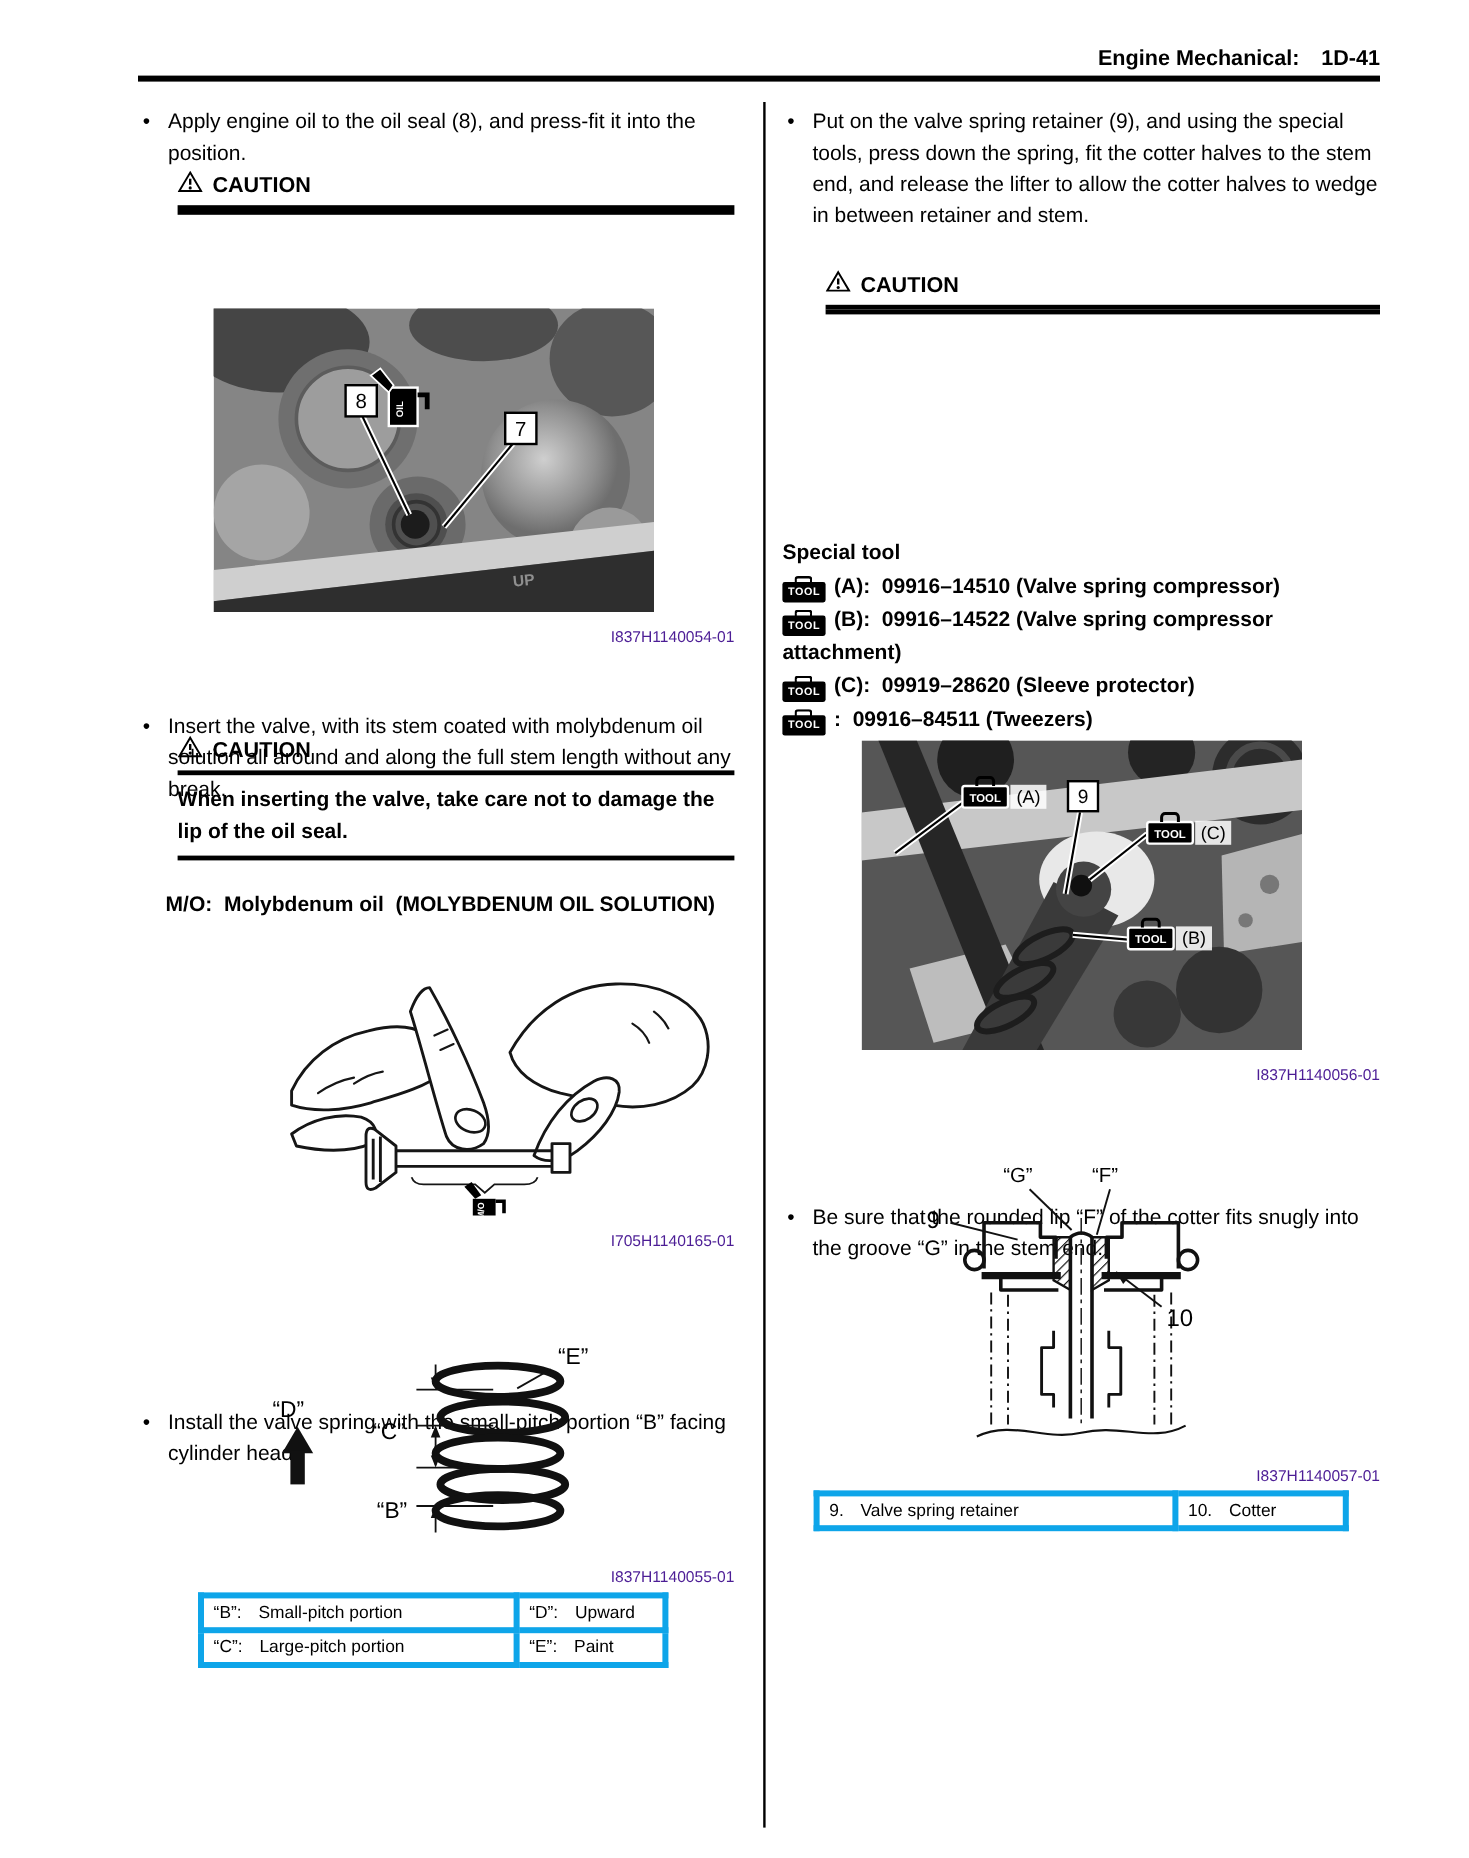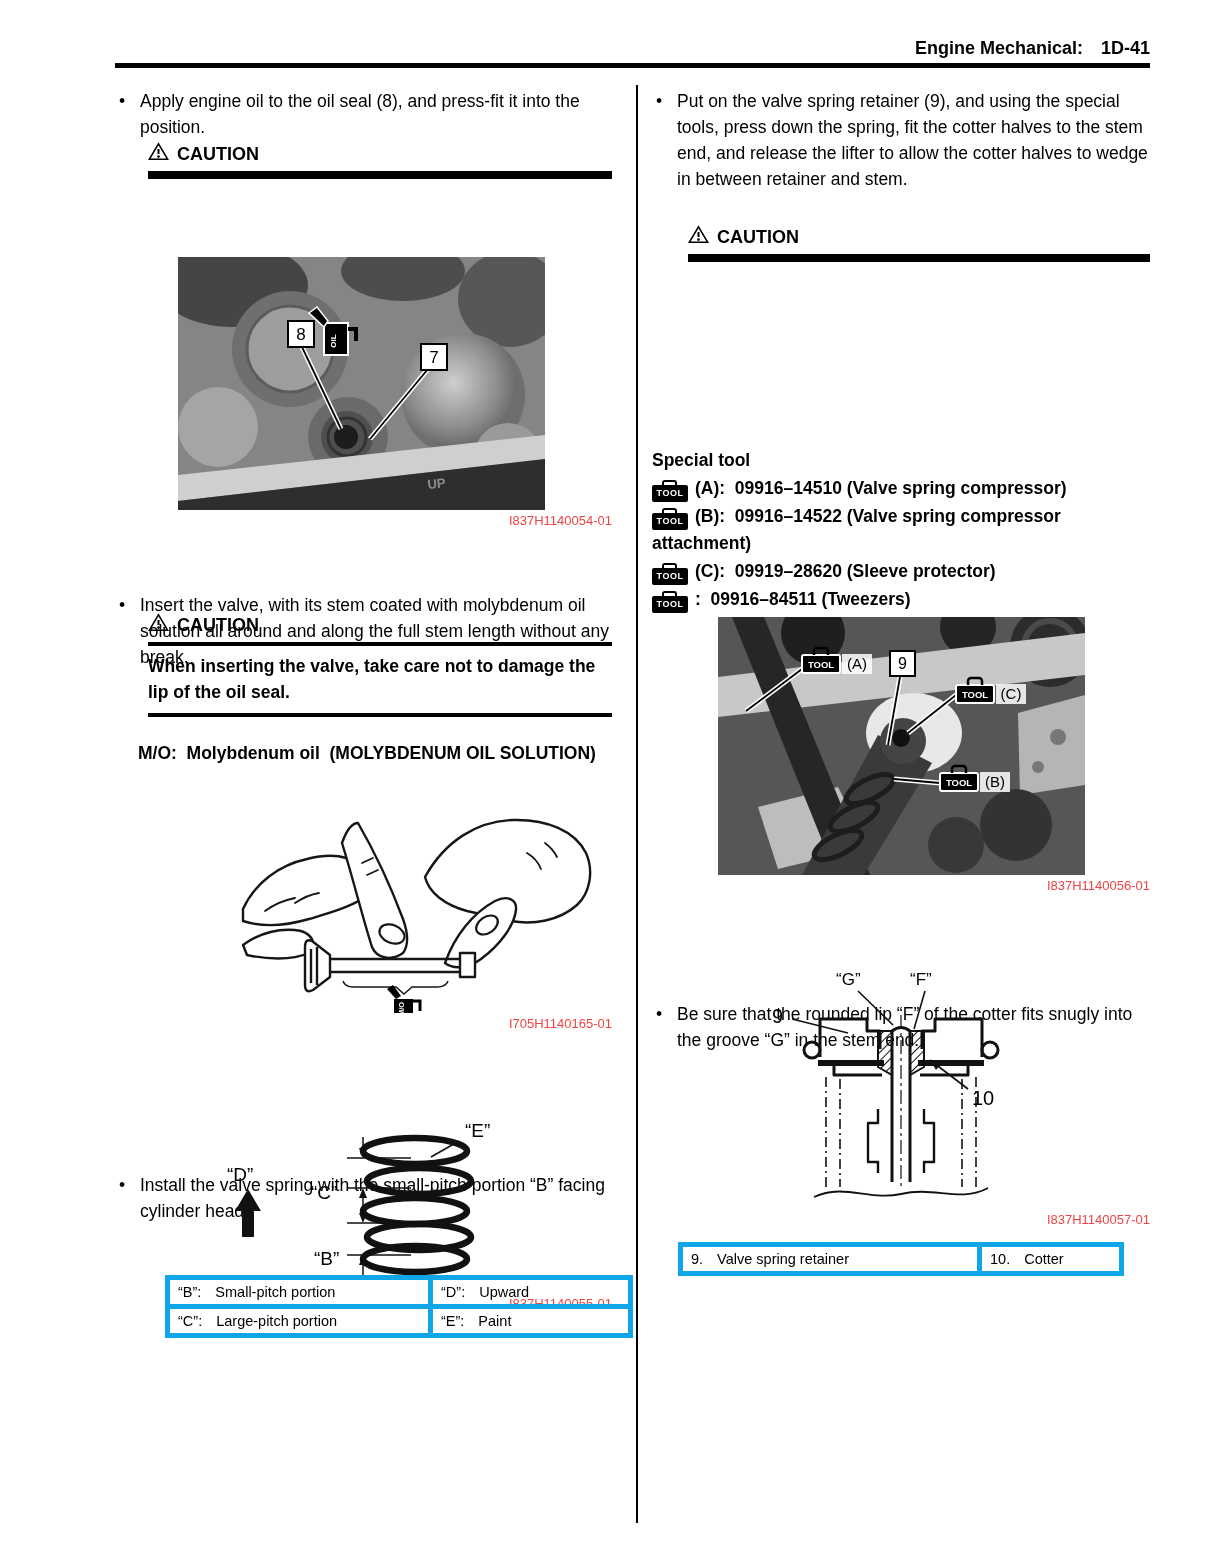--- a/index.html
+++ b/index.html
@@ -25,21 +25,21 @@
   .c-item{position:relative;padding-left:30px;font-weight:bold;font-size:17.5px;line-height:26px;margin:3px 0;}
   .c-item::before{content:"•";position:absolute;left:8px;}
   .bold-head{font-weight:bold;font-size:17.5px;line-height:26px;margin-left:23px;}
   .tools{font-weight:bold;font-size:17.5px;line-height:27px;}
   .tool-line{margin:1px 0;}
   .toolbox{display:inline-block;position:relative;width:36px;height:17px;background:#000;border-radius:2px;
            color:#fff;font-size:9px;font-weight:bold;text-align:center;line-height:17px;
            vertical-align:-2px;margin-right:7px;letter-spacing:.5px;}
   .toolbox::before{content:"";position:absolute;top:-5px;left:10px;width:15px;height:6px;box-sizing:border-box;
            border:2px solid #000;border-bottom:none;border-radius:3px 3px 0 0;}
-  .figcap{font-size:13px;text-align:right;margin-top:3px;color:#ef4444;}
+  .figcap{font-size:13px;text-align:right;margin-top:13px;color:#4c1d95;}
   table.legend{border-collapse:collapse;border:2px solid #000;table-layout:fixed;}
   table.legend td{border:5px solid #0ea5e9;font-size:14.5px;padding:1px 8px;height:22px;vertical-align:middle;}
   .k{display:inline-block;margin-right:14px;}
   svg text{font-family:"Liberation Sans",sans-serif;}
 </style>
 </head>
 <body>
 
 <div class="page">
 
@@ -211,21 +211,21 @@
 
         <line x1="344" y1="26" x2="316" y2="42" stroke="#111" stroke-width="1.5"></line>
         <text x="350" y="22" font-size="19" data-bind="left.fig3.label_e">“E”</text>
         <text x="112" y="66" font-size="19" data-bind="left.fig3.label_d">“D”</text>
         <text x="196" y="84" font-size="19" data-bind="left.fig3.label_c">“C”</text>
         <text x="199" y="150" font-size="19" data-bind="left.fig3.label_b">“B”</text>
       </svg>
       <div class="figcap" data-bind="left.fig3.caption">I837H1140055-01</div>
     </div>
 
-    <table class="legend" style="position:absolute;left:50px;top:1190px;width:468px">
+    <table class="legend" style="position:absolute;left:50px;top:1242px;width:392px">
       <tbody>
           <tr>
         <td style="width:242px"><span class="k" data-bind="left.legend.rows.0.0.k">“B”:</span><span data-bind="left.legend.rows.0.0.v">Small-pitch portion</span></td>
         <td><span class="k" data-bind="left.legend.rows.0.1.k">“D”:</span><span data-bind="left.legend.rows.0.1.v">Upward</span></td>
       </tr>
       <tr>
         <td><span class="k" data-bind="left.legend.rows.1.0.k">“C”:</span><span data-bind="left.legend.rows.1.0.v">Large-pitch portion</span></td>
         <td><span class="k" data-bind="left.legend.rows.1.1.k">“E”:</span><span data-bind="left.legend.rows.1.1.v">Paint</span></td>
       </tr>
     </tbody>

